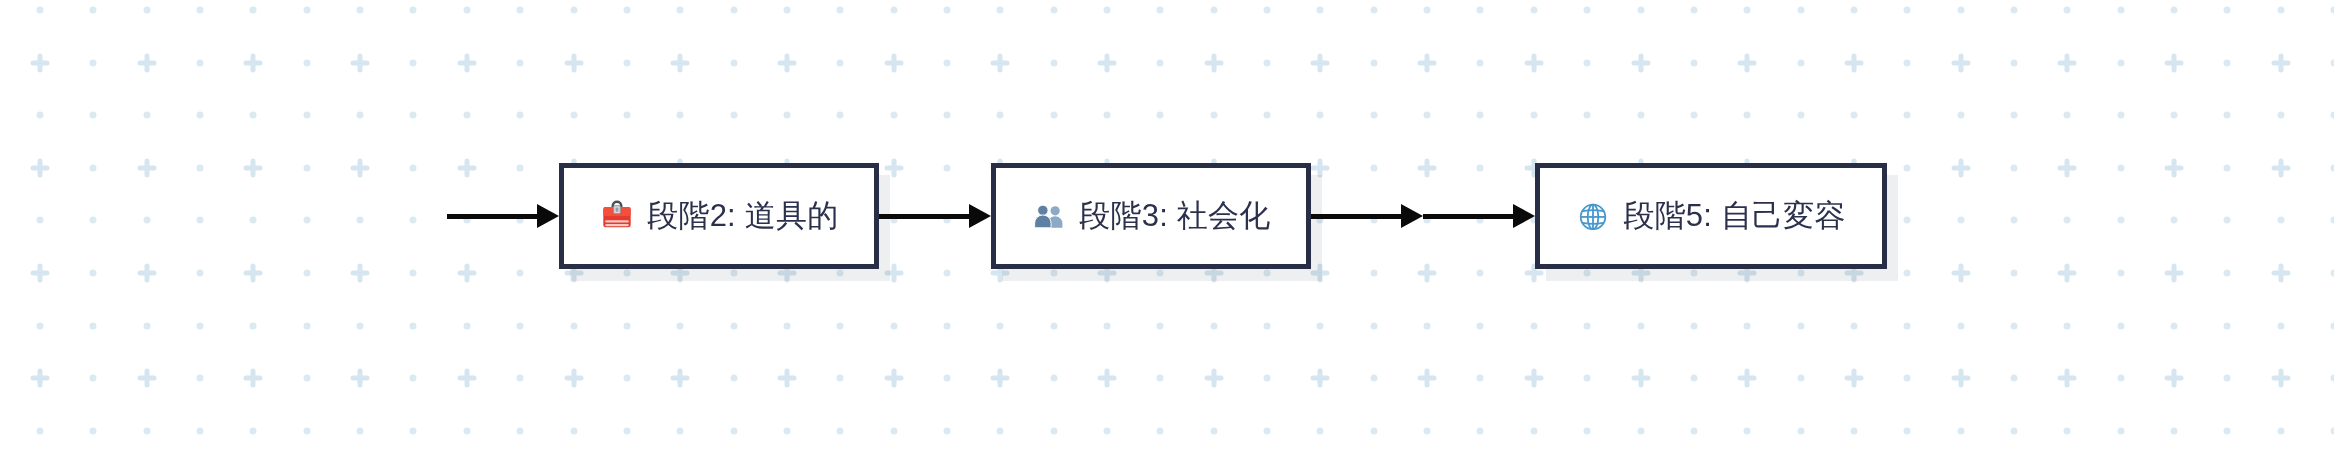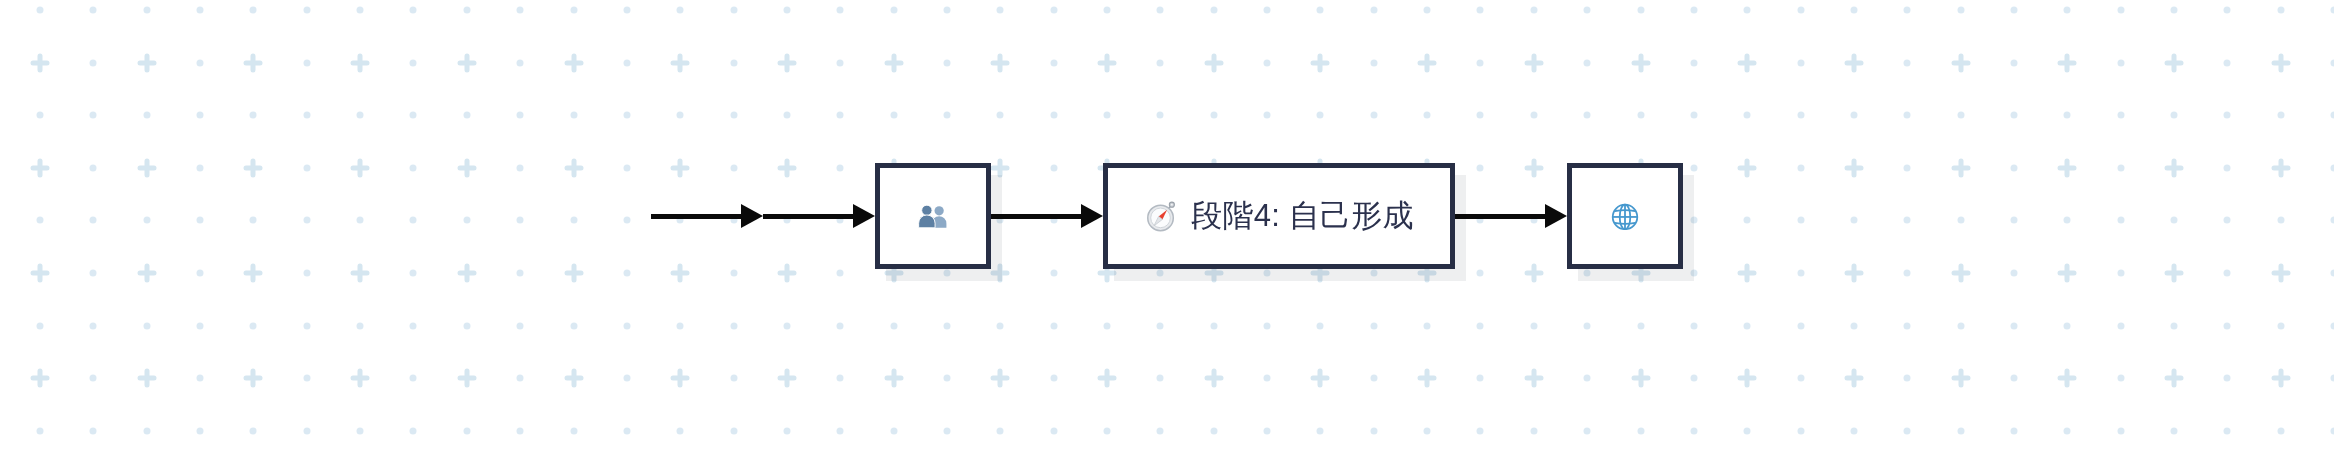--- a/index.html
+++ b/index.html
@@ -468,65 +468,67 @@
     </div>
 
   <div class="flow-row">
 
 
     <div class="connector">
       <div class="shaft"></div>
       <div class="head"></div>
     </div>
 
+    <div class="node">
+      <svg class="icon" viewBox="0 0 36 36">
+        <path d="M13.5 8.5 v-1.5 a4.5 4 0 0 1 9 0 v1.5" fill="none" stroke="#4A4F57" stroke-width="2.6"></path>
+        <rect x="3.5" y="8.5" width="29" height="21.5" rx="2.5" fill="#E63A2E"></rect>
+        <rect x="3.5" y="8.5" width="29" height="9.5" rx="2.5" fill="#F2503C"></rect>
+        <rect x="5.5" y="22.6" width="25" height="2.3" rx="1.1" fill="#F6C9C2"></rect>
+        <rect x="5.5" y="26.6" width="25" height="2.3" rx="1.1" fill="#F6C9C2"></rect>
+        <rect x="14.5" y="7" width="7" height="8.5" rx="1.2" fill="#D6D9DE" stroke="#8F959D" stroke-width="1"></rect>
+        <rect x="16.6" y="9" width="2.8" height="4.5" rx="0.8" fill="#9AA0A8"></rect>
+      </svg>
+      <span class="label">段階2: 道具的</span>
+    </div>
 
     <div class="connector">
       <div class="shaft"></div>
       <div class="head"></div>
     </div>
 
     <div class="node">
       <svg class="icon" viewBox="0 0 36 36">
         <circle cx="24.5" cy="12.5" r="4.9" fill="#8CA9C6"></circle>
         <path d="M16.8 30.5 v-4.6 a7.7 7.7 0 0 1 15.4 0 v4.6 z" fill="#8CA9C6"></path>
         <circle cx="11.5" cy="12" r="5.5" fill="#5D80A3" stroke="#ffffff" stroke-width="1"></circle>
         <path d="M2.8 30.5 v-4.9 a8.7 8.7 0 0 1 17.4 0 v4.9 z" fill="#5D80A3" stroke="#ffffff" stroke-width="1"></path>
       </svg>
+      <span class="label">段階3: 社会化</span>
     </div>
 
     <div class="connector">
       <div class="shaft"></div>
       <div class="head"></div>
     </div>
 
-    <div class="node">
-      <svg class="icon" viewBox="0 0 36 36">
-        <line x1="27.5" y1="8.2" x2="26" y2="9.8" stroke="#9AA1A9" stroke-width="1.6"></line>
-        <circle cx="29.5" cy="6" r="2.7" fill="#C9CED4" stroke="#9AA1A9" stroke-width="1.1"></circle>
-        <circle cx="29.5" cy="6" r="1" fill="#F4F5F7"></circle>
-        <circle cx="17.5" cy="20" r="13.5" fill="#E8EAED" stroke="#B3BAC2" stroke-width="1.6"></circle>
-        <circle cx="17.5" cy="20" r="10.4" fill="#FBFCFD" stroke="#CDD2D8" stroke-width="1"></circle>
-        <polygon points="24.5,11.5 19.5,21.6 15.5,18.4" fill="#E8402F"></polygon>
-        <polygon points="10.5,28.5 19.5,21.6 15.5,18.4" fill="#E2E5E9" stroke="#C6CBD1" stroke-width="0.8"></polygon>
-      </svg>
-      <span class="label">段階4: 自己形成</span>
-    </div>
 
     <div class="connector">
       <div class="shaft"></div>
       <div class="head"></div>
     </div>
 
     <div class="node">
       <svg class="icon" viewBox="0 0 36 36">
         <g fill="none" stroke="#4698CE" stroke-width="1.9">
           <circle cx="18" cy="19" r="13" fill="#ffffff"></circle>
           <ellipse cx="18" cy="19" rx="5.6" ry="13"></ellipse>
           <line x1="18" y1="6" x2="18" y2="32"></line>
           <line x1="5" y1="19" x2="31" y2="19"></line>
           <path d="M7.3 12.8 Q18 10.6 28.7 12.8"></path>
           <path d="M7.3 25.2 Q18 27.4 28.7 25.2"></path>
         </g>
       </svg>
+      <span class="label">段階5: 自己変容</span>
     </div>
 
   </div>
 </div>
 
 </body></html>

